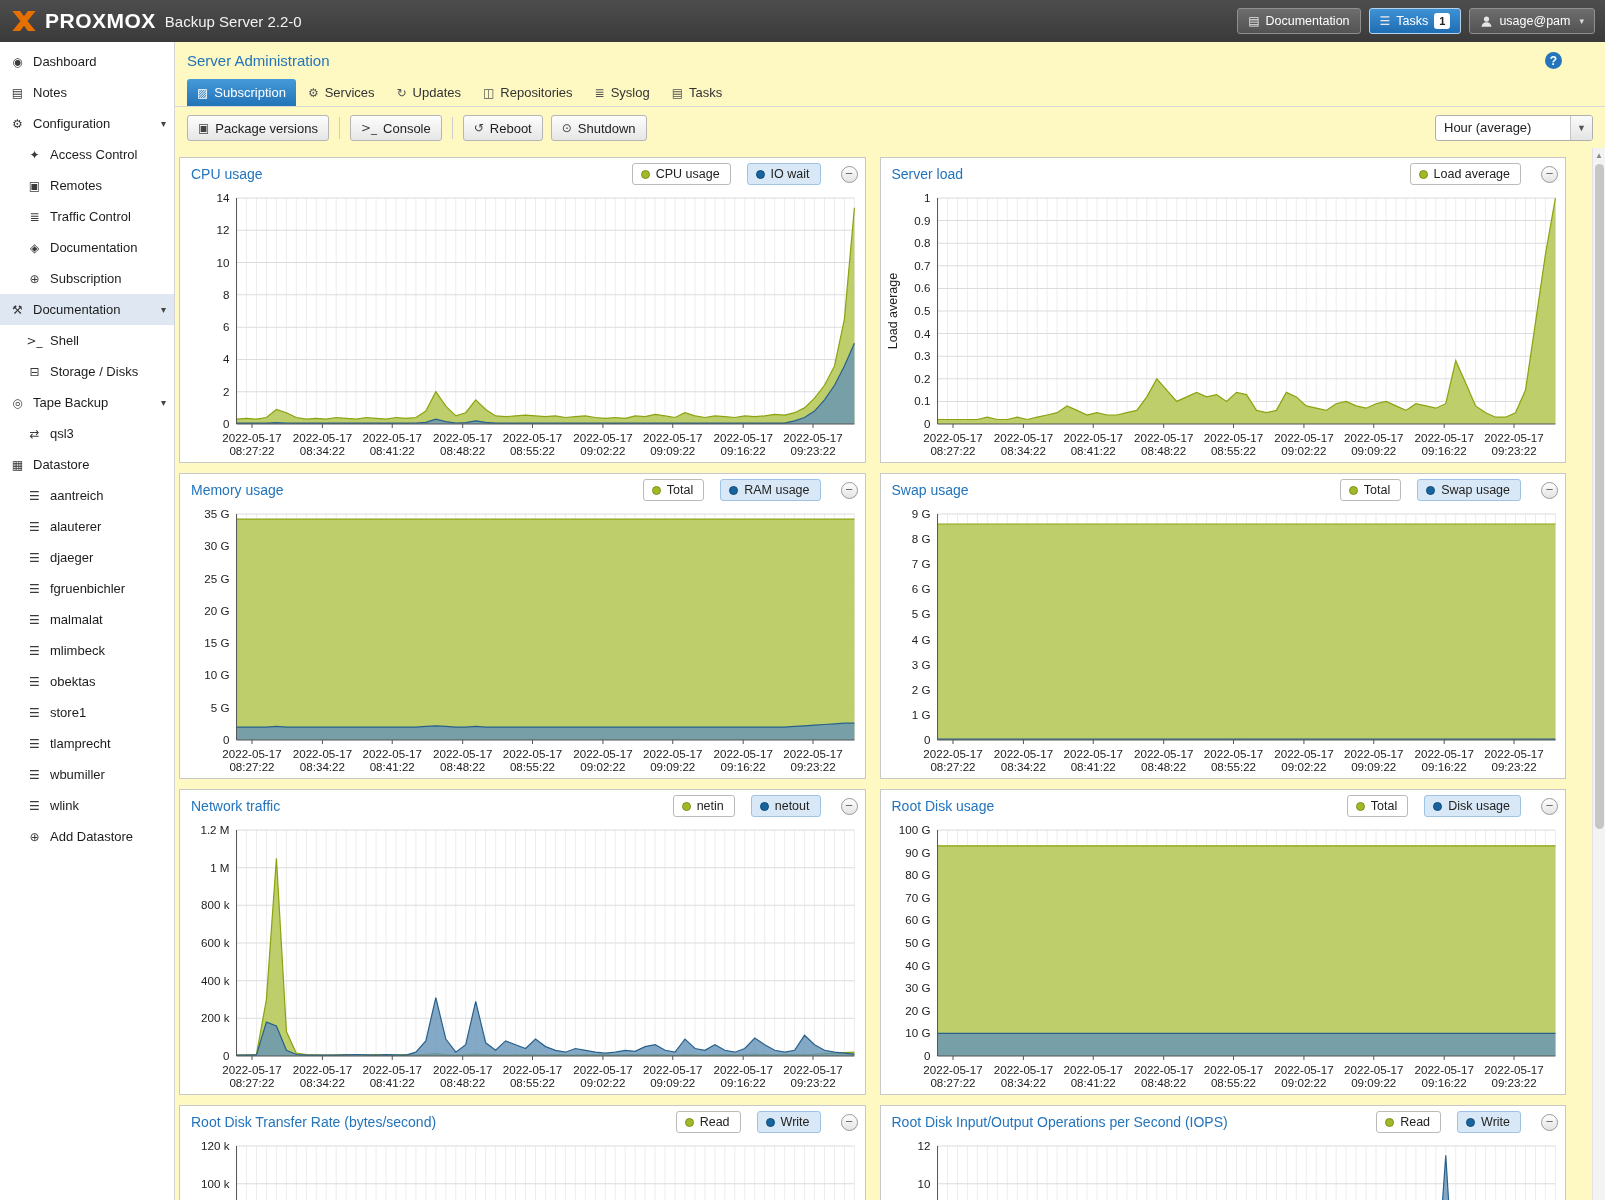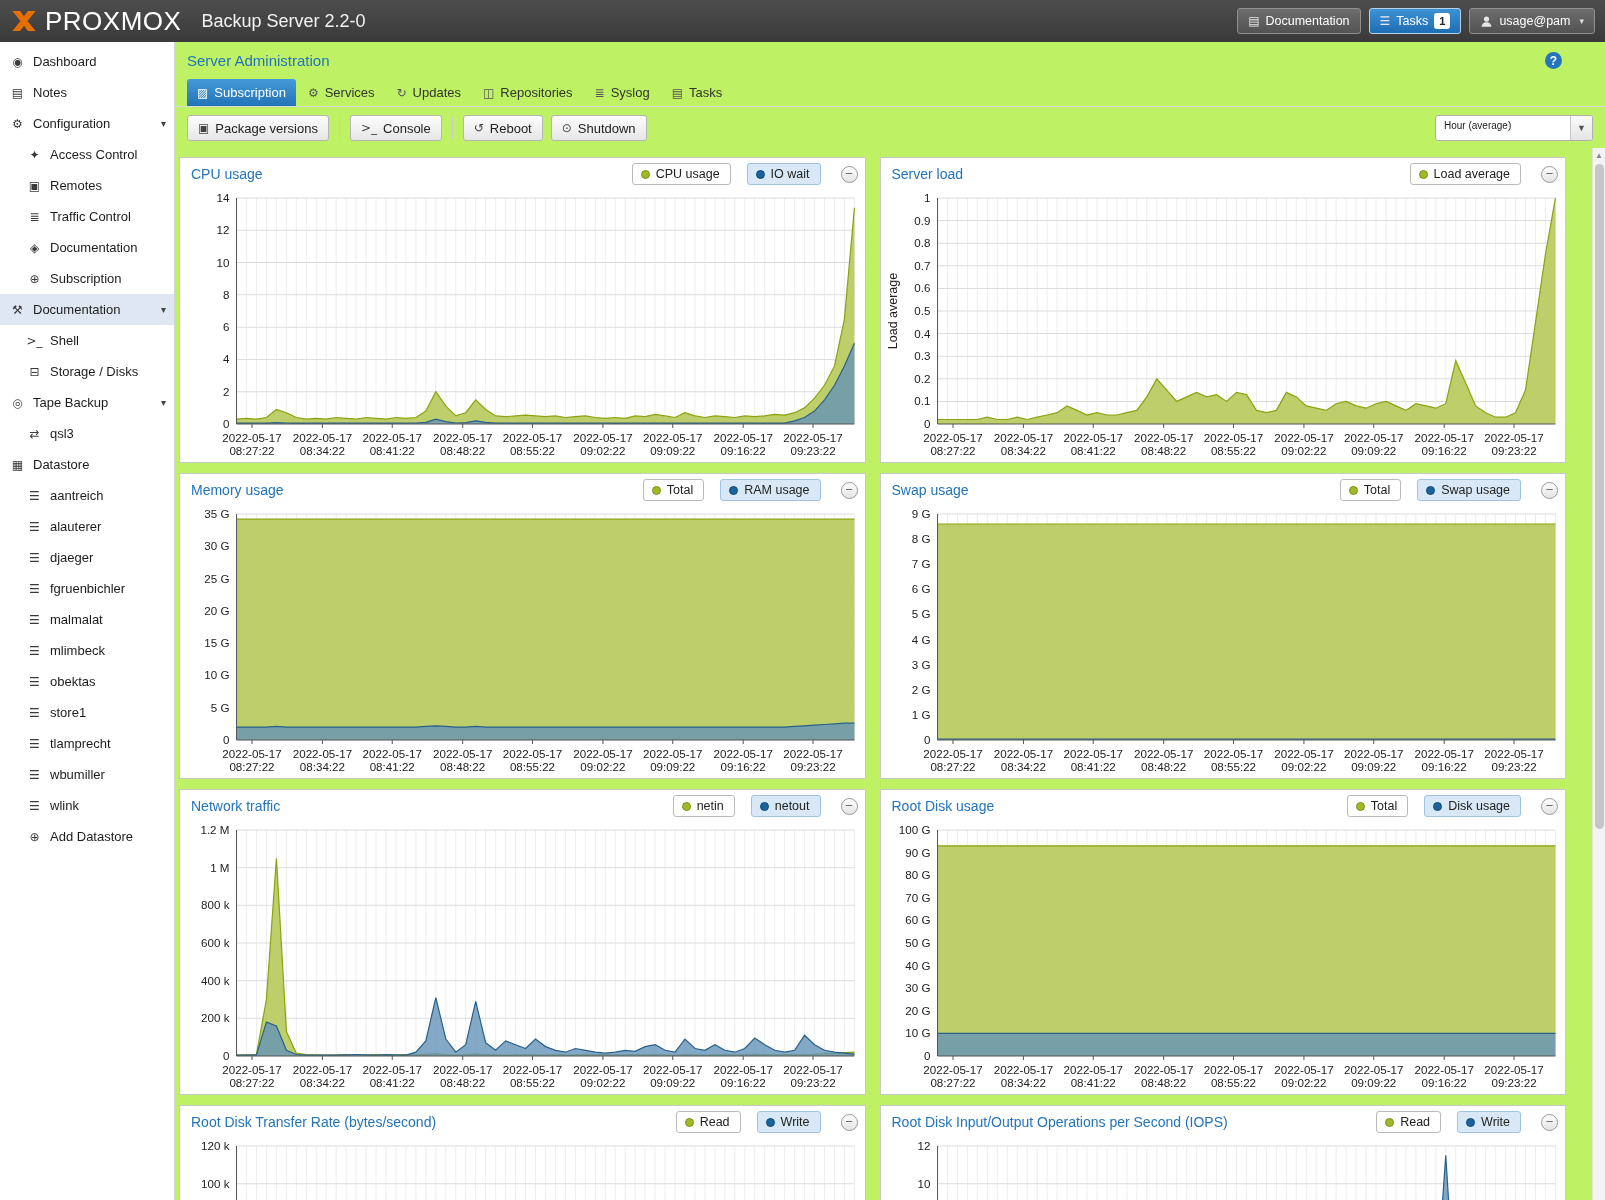--- a/index.html
+++ b/index.html
@@ -1,50 +1,50 @@
 <!DOCTYPE html>
 <html><head>
 <meta charset="utf-8">
 <style>
 *{margin:0;padding:0;box-sizing:border-box}
 html,body{width:1605px;height:1200px;overflow:hidden;background:#fff;font-family:"Liberation Sans",sans-serif}
 
 #topbar{height:42px;background:linear-gradient(#4d4d4d,#3a3a3a);display:flex;align-items:center;padding:0 10px;color:#fff}
 .logo{display:flex;align-items:center;gap:7px}
-.logo-text{font-size:26px;font-weight:normal;letter-spacing:.5px;color:#fff}
-.product{margin-left:20px;font-size:18px;color:#f2f2f2}
+.logo-text{font-size:21px;font-weight:bold;letter-spacing:.5px;color:#fff}
+.product{margin-left:9px;font-size:15px;color:#f2f2f2}
 .tb-spacer{flex:1}
 .tb-btn{display:inline-flex;align-items:center;gap:6px;height:26px;padding:0 10px;border:1px solid #8f8f8f;border-radius:3px;background:linear-gradient(#6d6d6d,#535353);font-size:12.5px;color:#fff;margin-left:8px;cursor:pointer;white-space:nowrap}
 .tb-btn .tb-ic{font-size:12px;color:#e8e8e8}
 .tb-btn.primary{background:linear-gradient(#3e92d4,#1f6db3);border-color:#b5d2ec}
 .badge{background:#fff;color:#222;border-radius:3px;padding:0 5px;font-size:11px;font-weight:bold;line-height:16px}
 .tb-caret{font-size:9px;color:#ddd;margin-left:3px}
 
 #layout{display:flex;height:1158px}
 #sidebar{width:175px;border-right:1px solid #d4d4d4;background:#fff;padding-top:4px;overflow:hidden;flex:none}
 .nav-item{position:relative;display:flex;align-items:center;height:31px;font-size:13px;color:#1c1c1c;cursor:pointer;padding-left:9px}
 .nav-item.indent1{padding-left:26px}
 .nav-item.selected{background:#dfe8f2}
 .nav-icon{width:17px;margin-right:7px;font-size:12px;color:#3a3a3a;text-align:center;flex:none;font-family:"DejaVu Sans",sans-serif}
 .nav-caret{position:absolute;right:8px;font-size:10px;color:#444}
-#main{flex:1;position:relative;overflow:hidden;background:#bef264}
+#main{flex:1;position:relative;overflow:hidden;background:#fef9c3}
 
 .page-head{position:relative;padding:10px 14px 8px 12px;font-size:15px;color:#2374bd}
 .help-btn{position:absolute;right:43px;top:10px;width:17px;height:17px;border-radius:50%;background:#2575bd;color:#fff;font-size:12px;font-weight:bold;display:flex;align-items:center;justify-content:center;cursor:pointer}
 .tabbar{display:flex;align-items:flex-end;gap:2px;padding:0 12px;border-bottom:1px solid #d8d8d8;height:30px}
 .tab{display:inline-flex;align-items:center;gap:6px;padding:6px 10px;font-size:13px;color:#333;border-radius:3px 3px 0 0;cursor:pointer;white-space:nowrap}
 .tab .tab-icon{color:#555;font-size:12px;font-family:"DejaVu Sans",sans-serif}
 .tab.active{background:linear-gradient(#459ad8,#2273b8);color:#fff}
 .tab.active .tab-icon{color:#fff}
 .toolbar{display:flex;align-items:center;gap:8px;padding:8px 12px}
 .t-btn{display:inline-flex;align-items:center;gap:6px;height:26px;padding:0 10px;border:1px solid #b5b5b5;border-radius:3px;background:linear-gradient(#fdfdfd,#e6e6e6);font-size:13px;color:#222;cursor:pointer;white-space:nowrap}
 .t-btn .t-ic{font-size:12px;color:#444;font-family:"DejaVu Sans",sans-serif}
 .t-sep{width:1px;height:22px;background:#ccc;margin:0 2px}
 .combo{margin-left:auto;display:flex;width:158px;height:26px;border:1px solid #b0b0b0;border-radius:3px;overflow:hidden;background:#fff;cursor:pointer}
-.combo-val{flex:1;font-size:10px;padding:4px 8px;color:#222;white-space:nowrap}
+.combo-val{flex:1;font-size:13px;padding:4px 8px;color:#222;white-space:nowrap}
 .combo-trig{width:22px;background:linear-gradient(#fbfbfb,#e4e4e4);border-left:1px solid #c4c4c4;display:flex;align-items:center;justify-content:center;color:#555;font-size:9px}
 
 .charts-grid{display:grid;grid-template-columns:1fr 1fr;gap:10px 14px;padding:8px 39px 8px 4px}
 .panel{border:1px solid #c8c8c8;background:#fff}
 .panel-hd{display:flex;align-items:center;gap:16px;height:32px;padding:4px 7px}
 .panel-title{font-size:14px;color:#2374bd;margin-right:auto;padding-left:4px;white-space:nowrap}
 .legend-item{display:inline-flex;align-items:center;gap:6px;border:1px solid #bbb;background:#fff;padding:3px 10px 3px 8px;border-radius:3px;font-size:12.5px;color:#222;cursor:pointer;white-space:nowrap}
 .legend-item.alt{background:#d9e8f6;border-color:#9fc3e2}
 .dot{width:9px;height:9px;border-radius:50%;flex:none}
 .dot.green{background:#a2b827;border:1px solid #7d911a}

